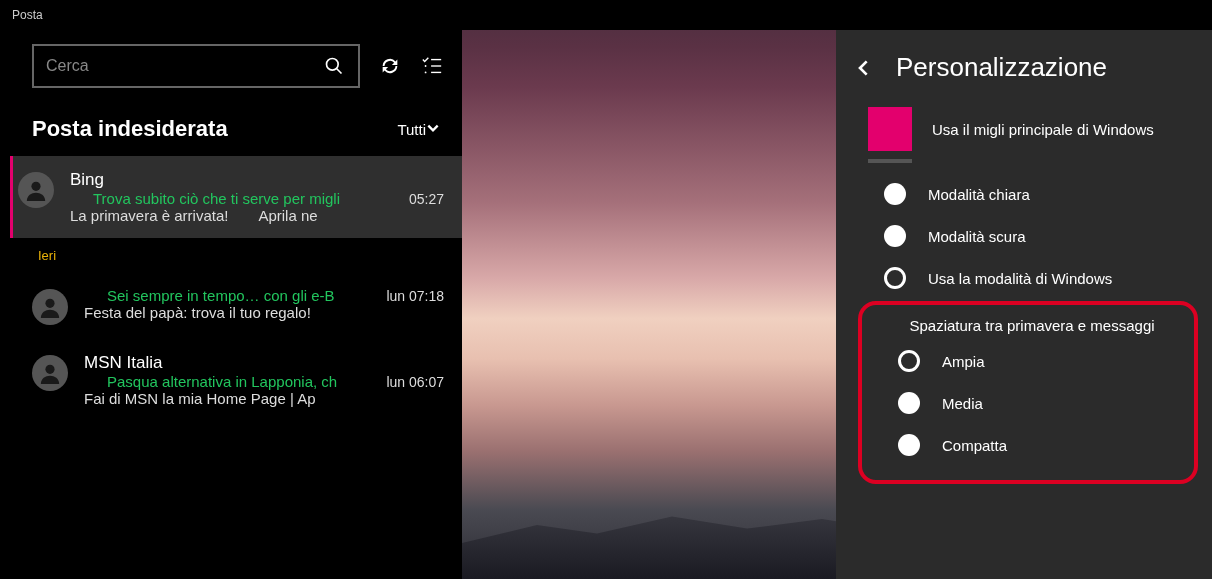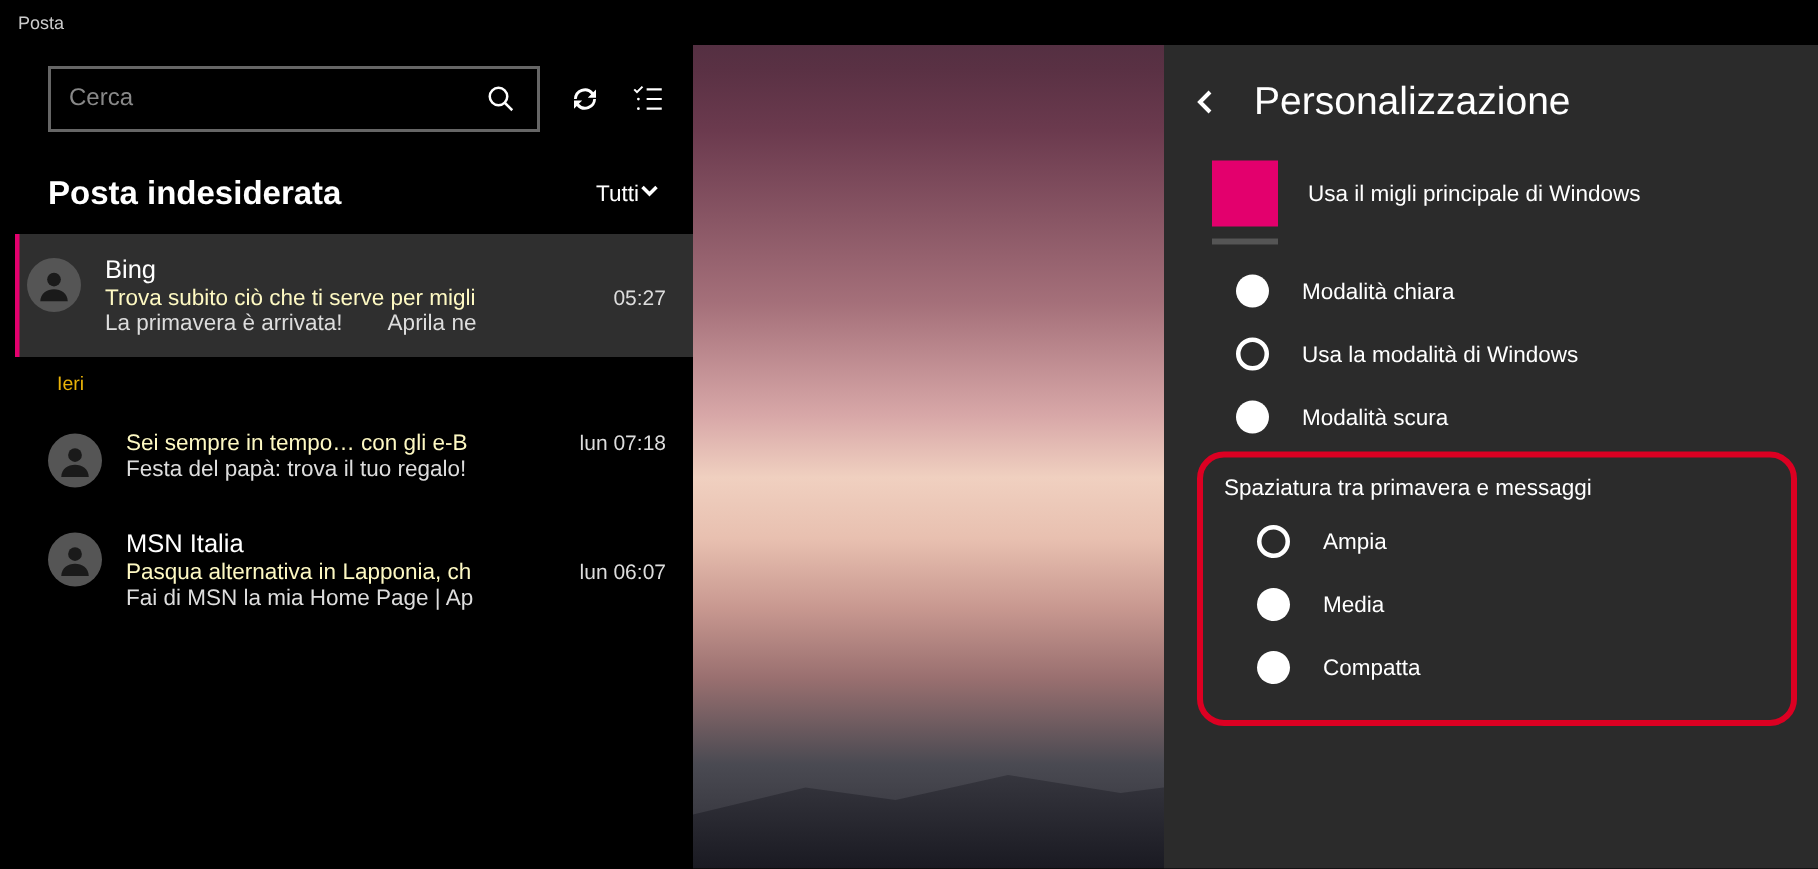--- a/index.html
+++ b/index.html
@@ -56,31 +56,31 @@
   .maillist { flex:1; overflow:hidden; }
   .mail-item {
     padding: 14px 18px 14px 22px; display:flex; gap:16px; position:relative;
   }
   .mail-item.selected { background:#2f2f2f; border-left:3px solid #e3006d; padding-left:5px;}
   .avatar { width:36px; height:36px; border-radius:50%; background:#555; display:flex; align-items:center; justify-content:center; flex-shrink:0; margin-top:2px;}
   .avatar svg{width:22px;height:22px;color:#111;}
   .mail-body { flex:1; min-width:0; }
   .mail-row { display:flex; align-items:baseline; gap:10px; }
   .sender { font-size:17px; color:#fff; }
-  .subject { font-size:15px; color:#fef9c3; white-space:nowrap; overflow:hidden; text-overflow:ellipsis; flex:1; }
+  .subject { font-size:15px; color:#22c55e; white-space:nowrap; overflow:hidden; text-overflow:ellipsis; flex:1;margin-left:23px; }
   .time { font-size:14px; color:#ddd; flex-shrink:0; }
   .preview { font-size:15px; color:#ddd; white-space:nowrap; overflow:hidden; text-overflow:ellipsis; }
   .preview .extra{ margin-left:30px; }
   .group-header { font-size:13px; color:#eab308; padding:10px 0 10px 28px; }
 
   
   .settings {
-    position:absolute; right:0; top:30px; bottom:0; width:436px;
+    position:absolute; right:0; top:30px; bottom:0; width:376px;
     background:#2b2b2b; z-index:18; padding:16px 8px 0 8px;
-    display:flex; flex-direction:column;
+    display:flex; flex-direction:column;text-align:center;
   }
   .shead { display:flex; align-items:center; gap:18px; padding:6px 6px 18px 6px;}
   .back-chevron { width:28px; height:28px; display:flex; align-items:center; justify-content:center; }
   .stitle { font-size:26px; color:#fff; }
 
   .color-row { display:flex; align-items:center; gap:20px; padding:6px 6px 6px 24px; }
   .swatch { width:44px; height:44px; background:#e3006d; }
   .sw-underline { width:44px; height:4px; background:#555; margin:2px 0 10px 24px;}
   .optlabel { font-size:15px; color:#fff; }
 
@@ -248,26 +248,26 @@
     <div class="swatch"></div>
     <div class="optlabel">Usa il migli principale di Windows</div>
   </div>
   <div class="sw-underline"></div>
 
   <div class="radio-row">
     <div class="radio"></div>
     <div class="optlabel">Modalità chiara</div>
   </div>
   <div class="radio-row">
+    <div class="radio"></div>
+    <div class="optlabel">Modalità scura</div>
+  </div>
+  <div class="radio-row">
     <div class="radio outlined"></div>
     <div class="optlabel">Usa la modalità di Windows</div>
-  </div>
-  <div class="radio-row">
-    <div class="radio"></div>
-    <div class="optlabel">Modalità scura</div>
   </div>
 
   <div class="highlight-box">
     <div class="section-label">Spaziatura tra primavera e messaggi</div>
     <div class="radio-row">
       <div class="radio outlined"></div>
       <div class="optlabel">Ampia</div>
     </div>
     <div class="radio-row">
       <div class="radio"></div>

